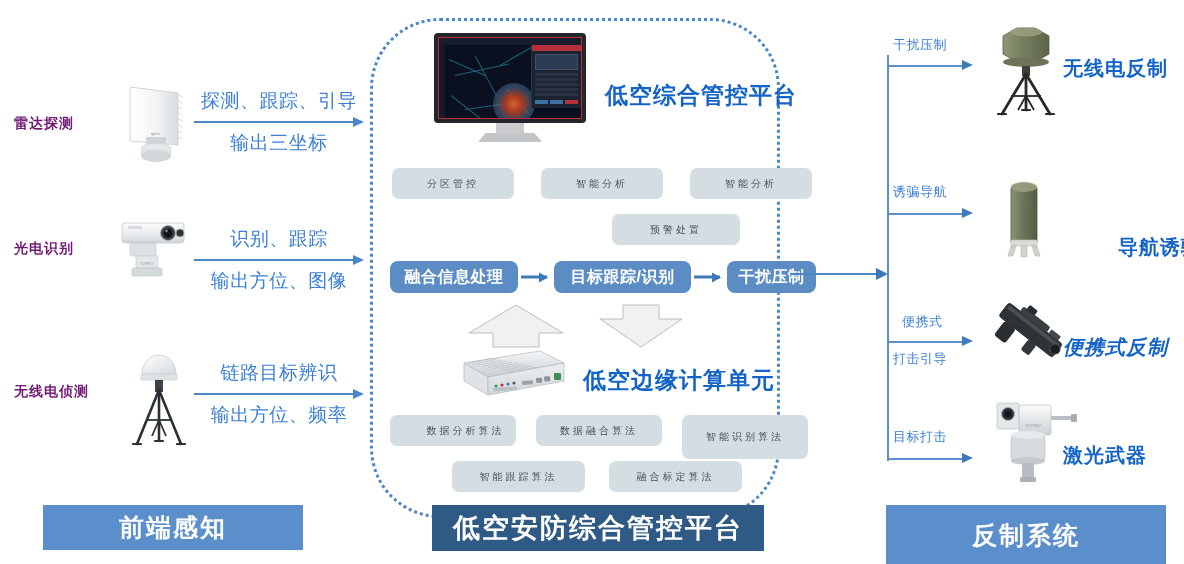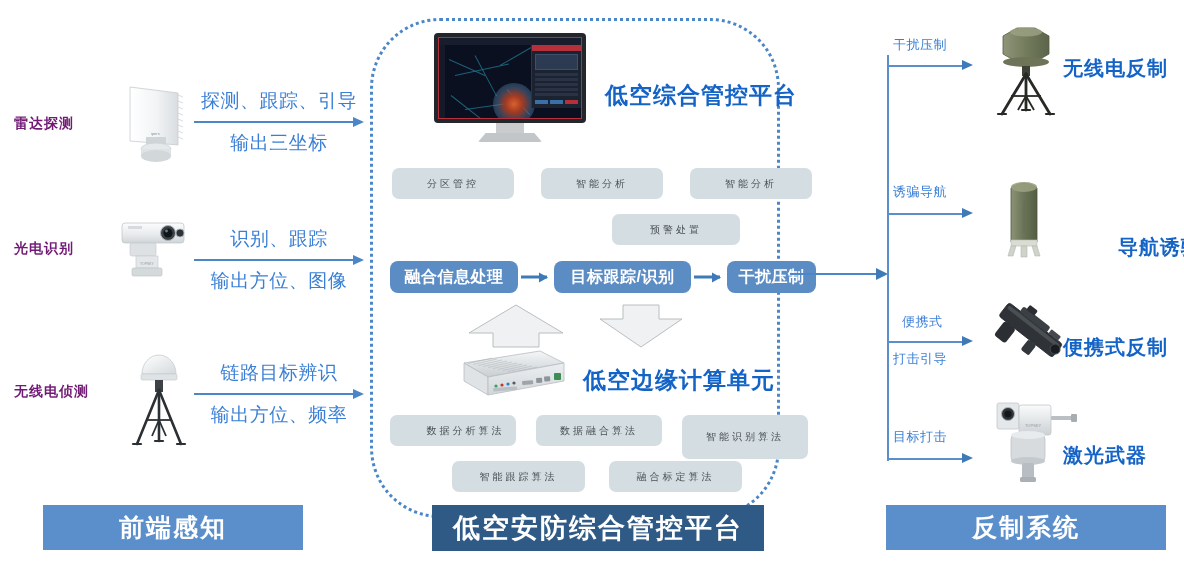--- a/index.html
+++ b/index.html
@@ -13,21 +13,21 @@
   }
   .stage { position:absolute; inset:0; }
 
   
   .banner {
     position:absolute; display:flex; align-items:center; justify-content:center;
     color:#fff; font-weight:bold; letter-spacing:2px; white-space:nowrap;
   }
   .banner-left   { left:43px;  top:505px; width:260px; height:45px; background:#5b8fcc; font-size:25px; }
   .banner-center { left:432px; top:505px; width:332px; height:46px; background:#2e5a85; font-size:27px; }
-  .banner-right  { left:886px; top:505px; width:280px; height:45px; background:#5b8fcc; font-size:25px; }
+  .banner-right  { left:886px; top:505px; width:280px; height:60px; background:#5b8fcc; font-size:25px; }
 
   
   .sensor-label {
     position:absolute; color:#701a75; font-weight:bold; font-size:14px;
     letter-spacing:1px; white-space:nowrap;
   }
 
   
   .flowgrp { position:absolute; }
   .flowgrp .txt-top, .flowgrp .txt-bot {
@@ -457,21 +457,21 @@
         <rect x="8" y="28" width="64" height="4" rx="1.5" fill="#4a4f54"></rect>
         <rect x="20" y="20" width="34" height="7" rx="2" fill="#3b4045"></rect>
         <rect x="24" y="15" width="10" height="6" rx="1.5" fill="#2a2e32"></rect>
         <rect x="14" y="43" width="14" height="18" rx="3" fill="#2b2f33"></rect>
         <rect x="44" y="43" width="10" height="13" rx="2" fill="#33383c"></rect>
         <circle cx="71" cy="34.5" r="5" fill="#191d20" stroke="#45494d" stroke-width="1"></circle>
         <rect x="56" y="21" width="12" height="5" rx="1" fill="#45494d"></rect>
       </g>
     </svg>
   </div>
-  <div class="cm-label" style="left:1063px; top:334px;">便携式反制</div>
+  <div class="cm-label" style="left:1063px; top:334px;font-style:italic;">便携式反制</div>
 
   <div class="branch" style="left:888px; top:458px; width:76px;"></div>
   <div class="branch-head" style="left:962px; top:453px;"></div>
   <div class="branch-label" style="left:893px; top:428px;">目标打击</div>
 
   <div class="equip" style="left:983px; top:395px;">
     <svg width="96" height="92" viewBox="0 0 96 92">
       <defs>
         <linearGradient id="lasG" x1="0" y1="0" x2="0" y2="1">
           <stop offset="0%" stop-color="#fafbfb"></stop>

